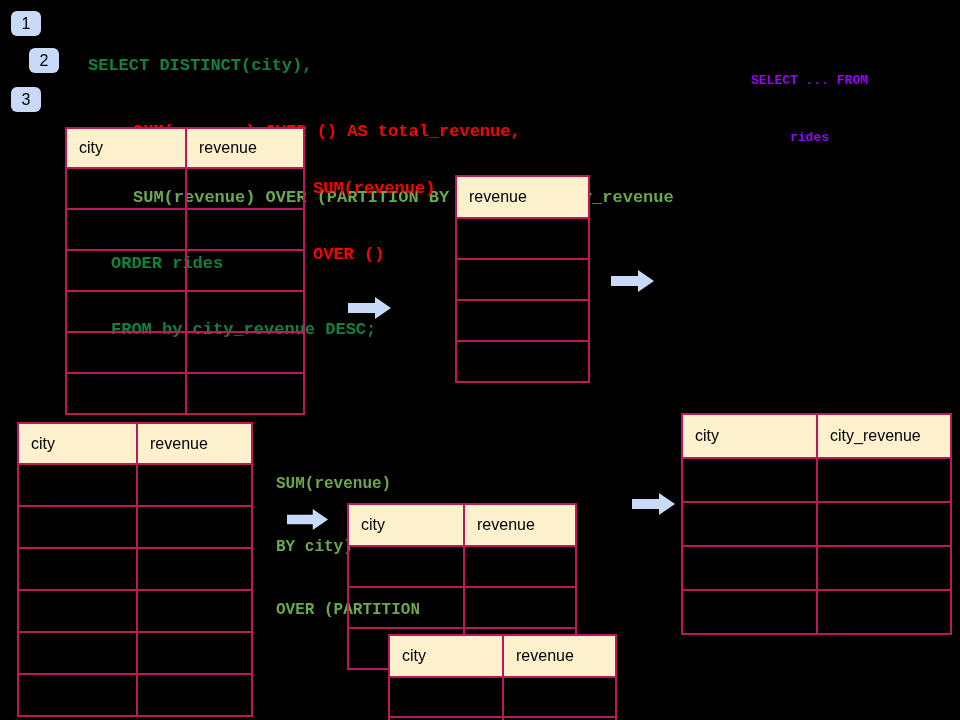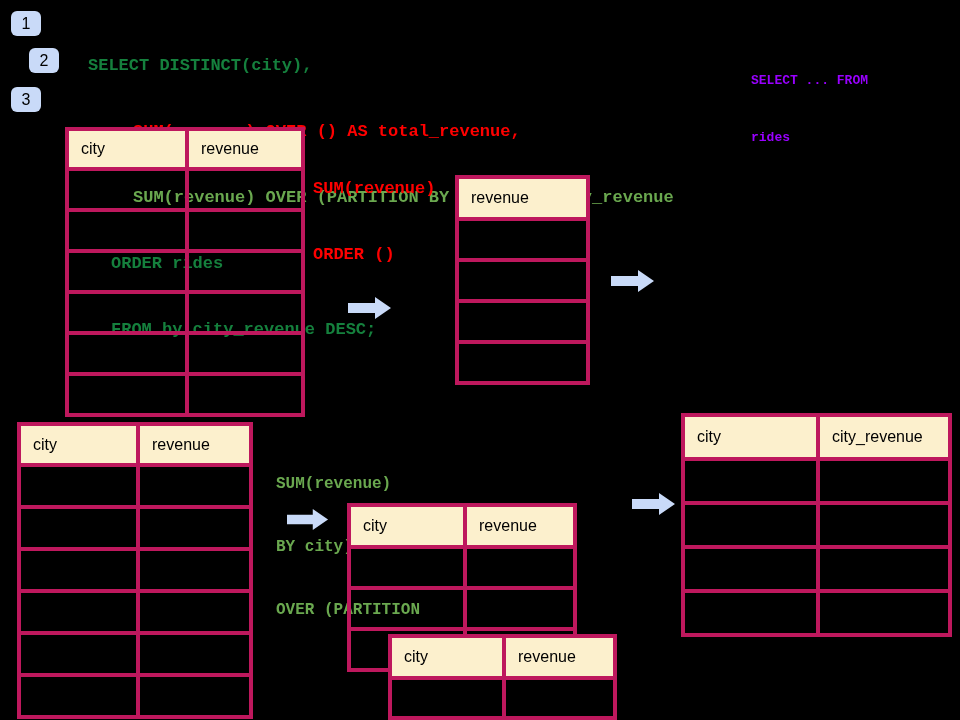--- a/index.html
+++ b/index.html
@@ -31,38 +31,38 @@
   .ind1 { padding-left:45px; }
   .ind2 { padding-left:23px; }
   .c-purple { color:#15803d; }
   .c-red    { color:#ff0000; }
   .c-green  { color:#6aa84f; }
 
   
   .note {
     position:absolute; left:751px; top:33px;
     font-family:"Liberation Mono", monospace; font-weight:bold;
-    font-size:13px; line-height:19px; color:#9900ff; white-space:pre;
+    font-size:13px; line-height:19px; color:#9900ff; white-space:pre;text-align:center;
   }
 
   
   .lbl {
     position:absolute; font-family:"Liberation Mono", monospace;
     font-weight:bold; white-space:pre;
   }
   .lbl-total { left:313px; top:134px; font-size:17px; line-height:22px; color:#ff0000; }
   .lbl-part  { left:276px; top:432px; font-size:16px; line-height:21px; color:#6aa84f; }
 
   
   table.t { position:absolute; border-collapse:collapse; table-layout:fixed; background:transparent; }
   .t th {
     background:#fcf0cd; font-weight:normal; text-align:left;
     padding-left:12px; font-size:16px; color:#000;
   }
-  .t th, .t td { border:4px solid #be185d; }
+  .t th, .t td { border:2px solid #be185d; }
 
   .t1   { left:65px;  top:127px; width:240px; }
   .t1 th { height:40px; } .t1 td { height:41px; }
   .trev { left:455px; top:175px; width:135px; }
   .trev th { height:42px; } .trev td { height:41px; }
   .t2   { left:17px;  top:422px; width:236px; }
   .t2 th { height:41px; } .t2 td { height:42px; }
   .t3   { left:347px; top:503px; width:230px; }
   .t3 th { height:42px; } .t3 td { height:41px; }
   .t4   { left:388px; top:634px; width:229px; z-index:2; }
@@ -100,21 +100,21 @@
     <span class="ln c-purple ind2">FROM by city_revenue DESC;</span>
   </div>
 
   <div class="note">
     <span class="ln" style="display:block">SELECT ... FROM</span>
     <span class="ln" style="display:block">rides</span>
   </div>
 
   <div class="lbl lbl-total">
     <span style="display:block">SUM(revenue)</span>
-    <span style="display:block">ORDER ()</span>
+    <span style="display:block">OVER ()</span>
   </div>
 
   <div class="lbl lbl-part">
     <span style="display:block">SUM(revenue)</span>
     <span style="display:block">BY city)</span>
     <span style="display:block">OVER (PARTITION</span>
   </div>
 
   <table class="t t1">
     <thead>

